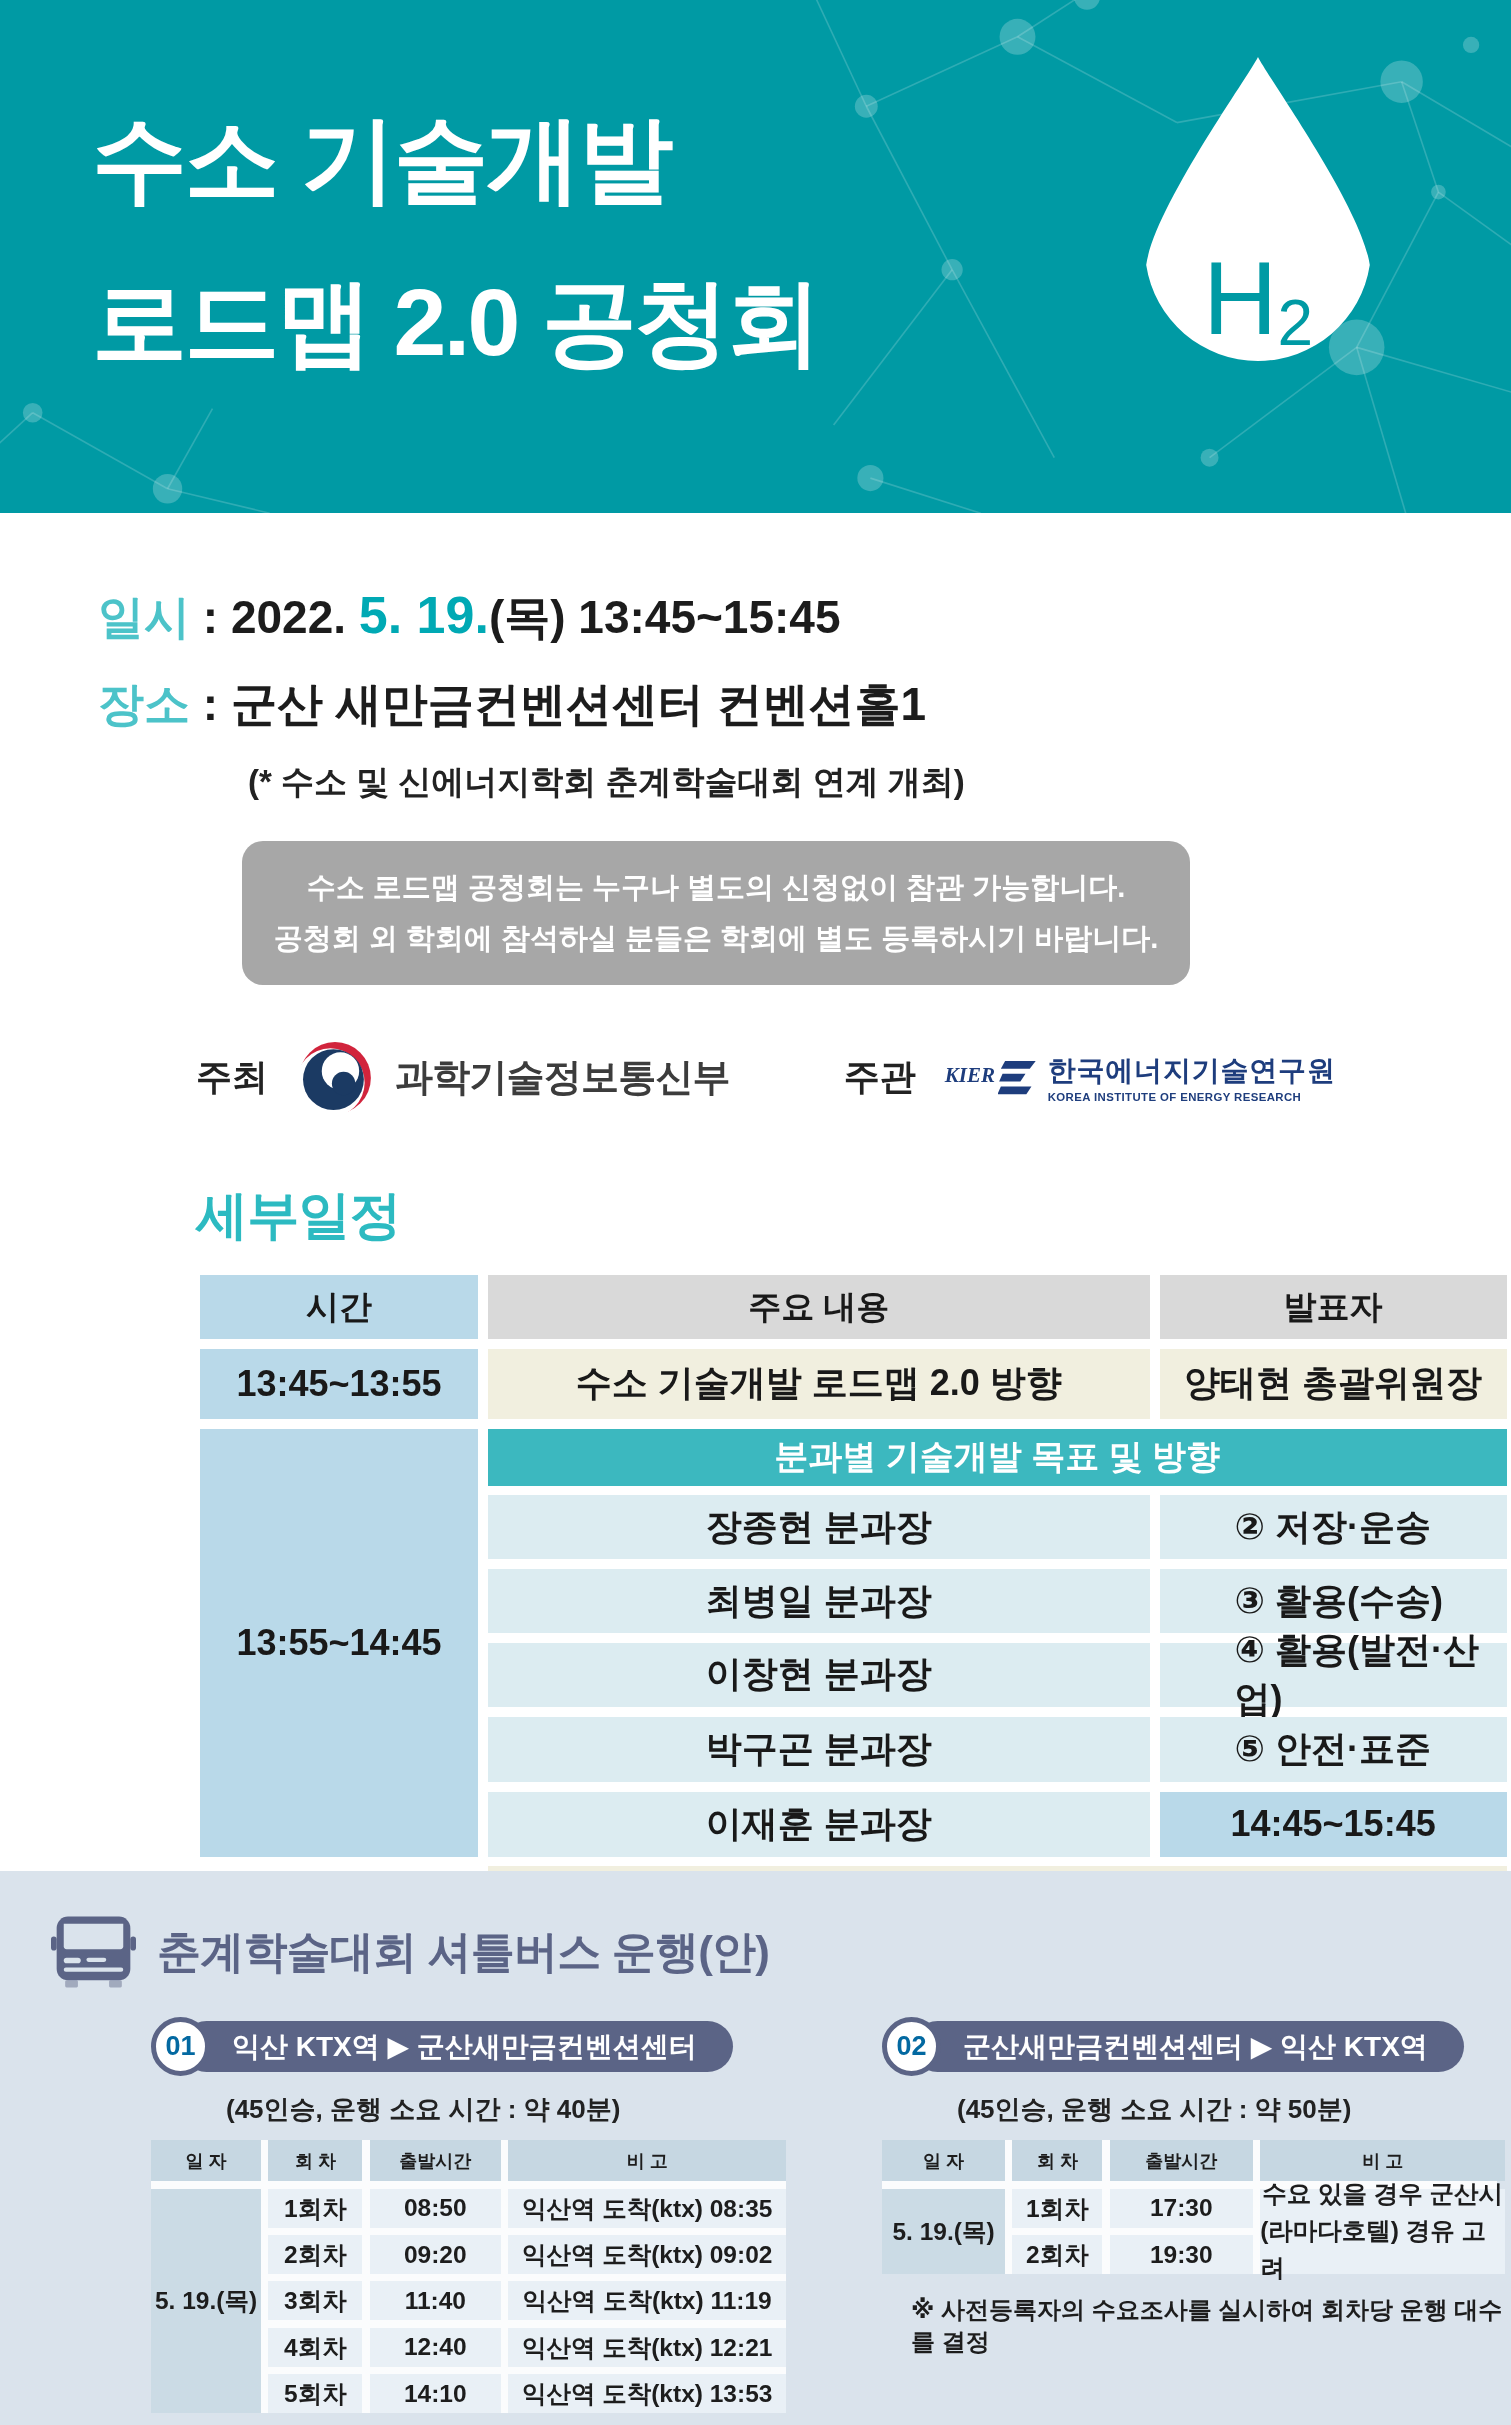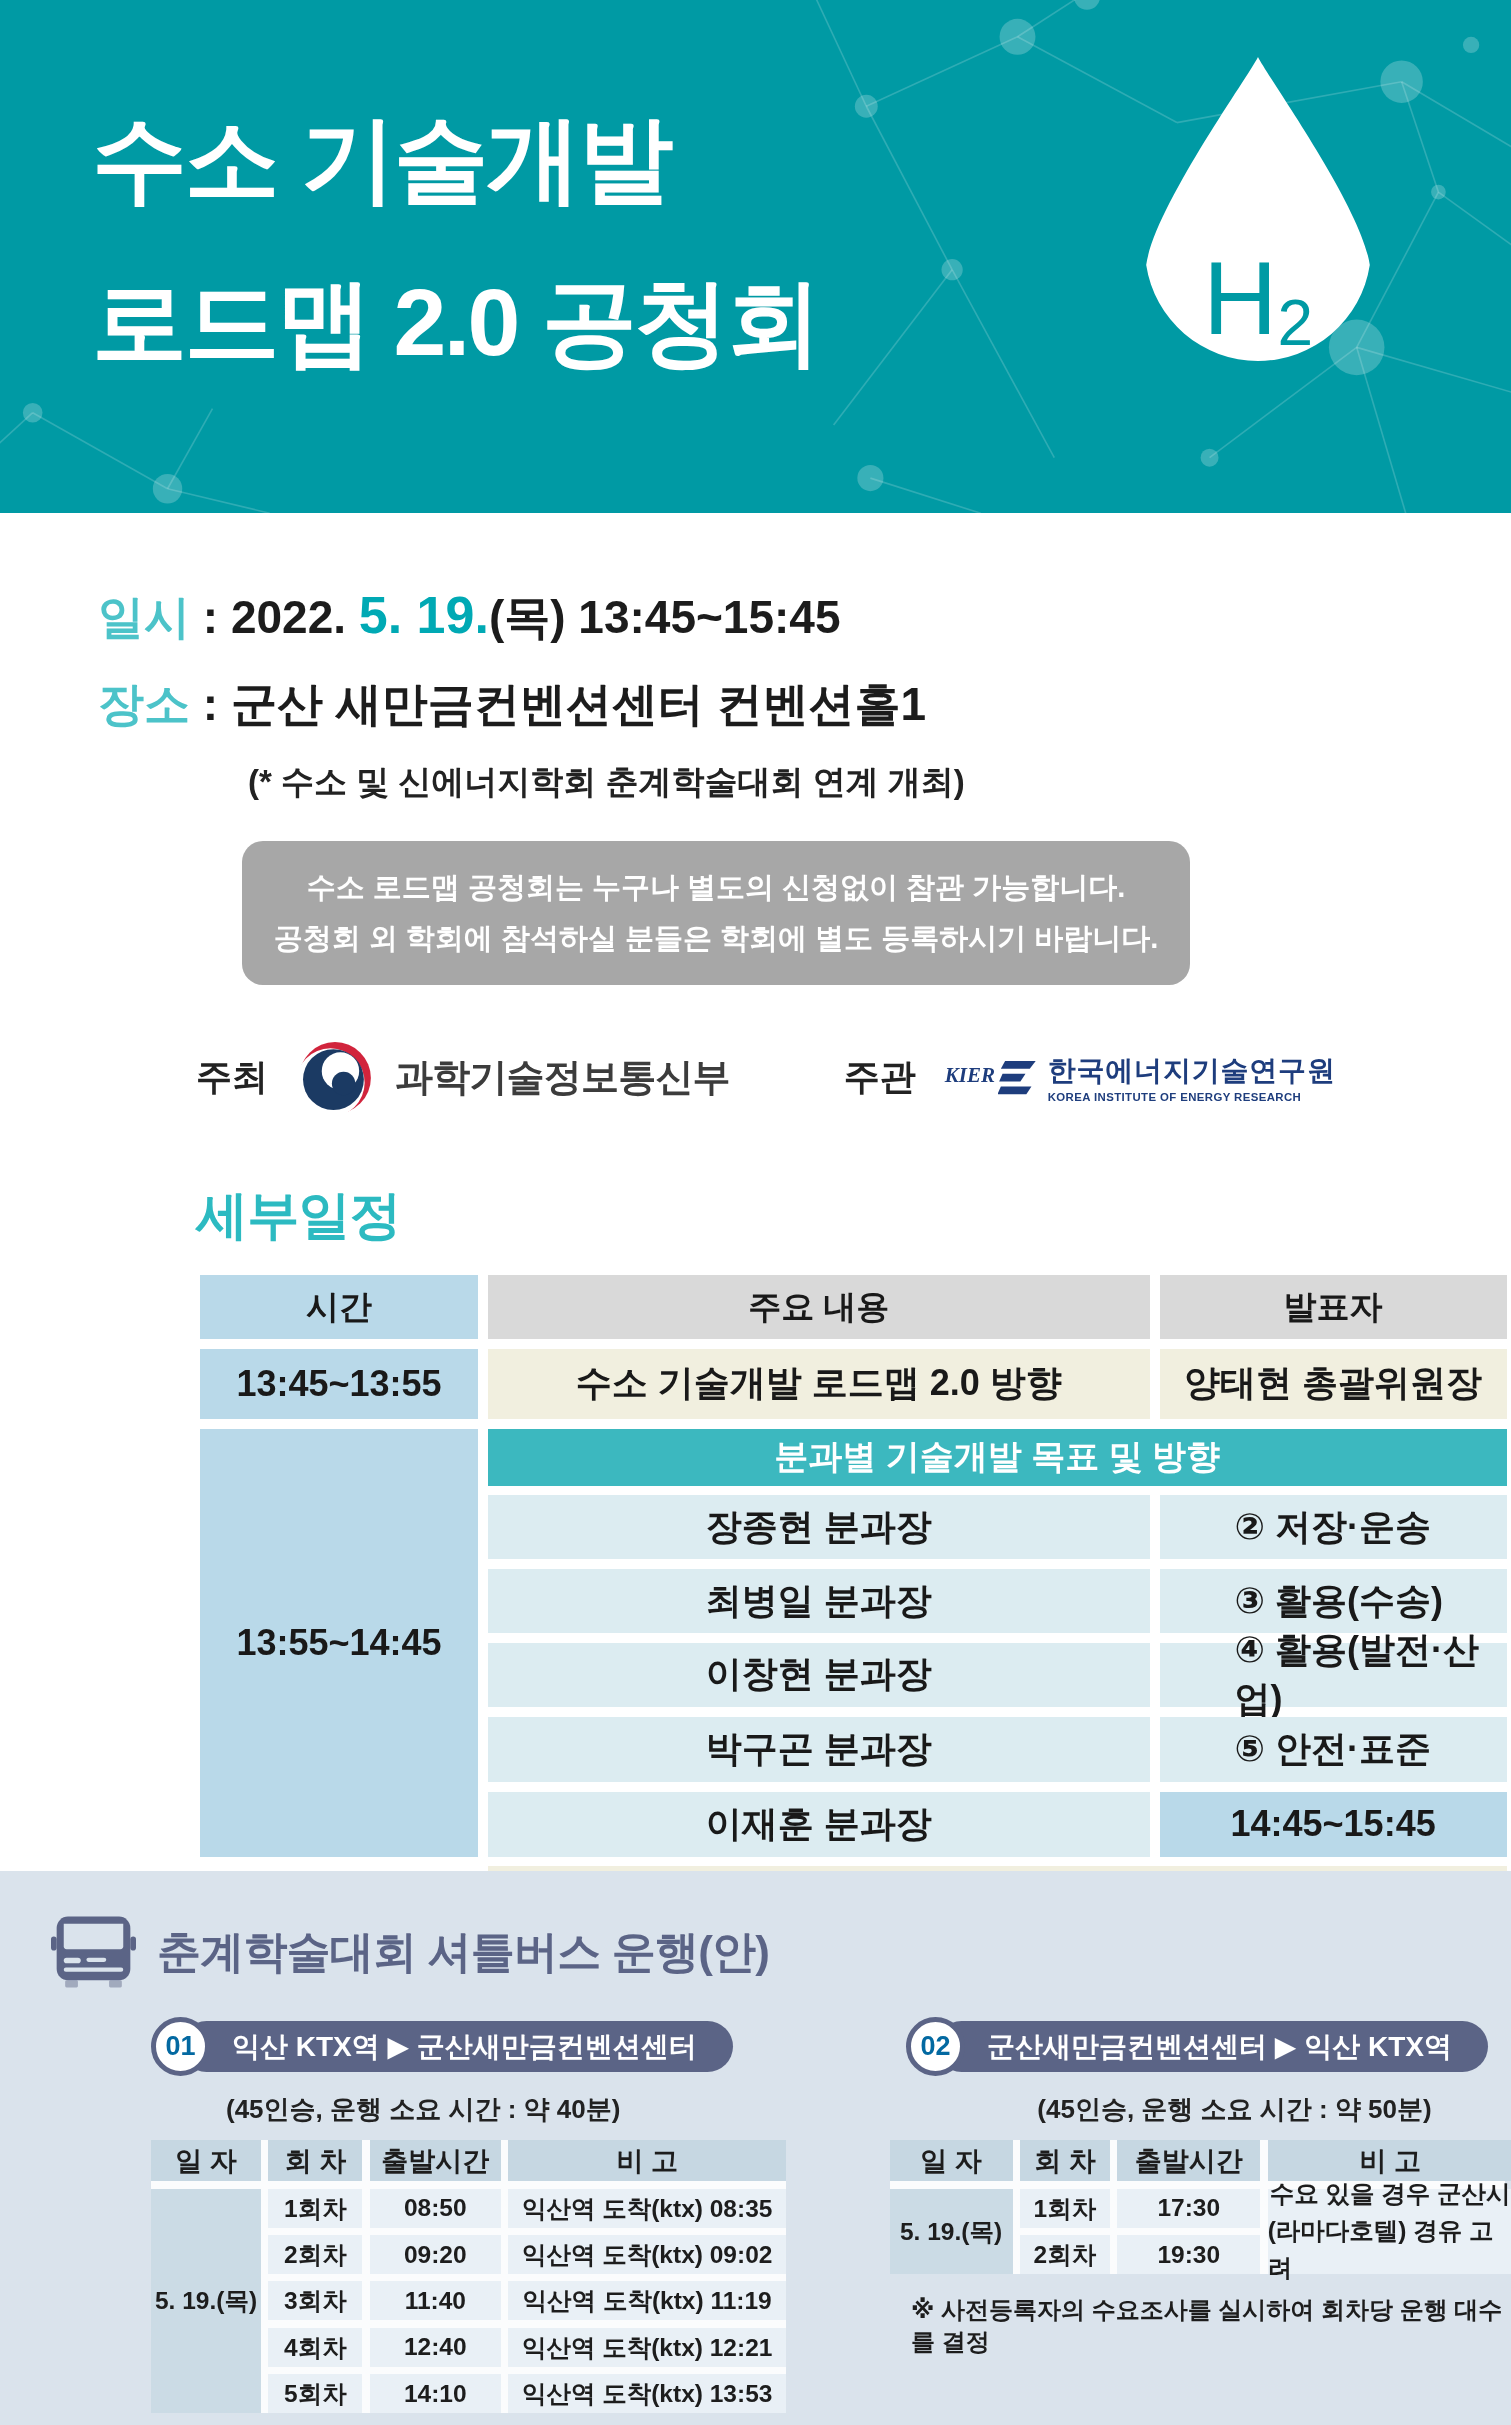--- a/index.html
+++ b/index.html
@@ -53,33 +53,33 @@
   .t-span{grid-column:1/2;grid-row:3/9;}
   .qa{grid-column:2/4;}
 
   
   .shuttle{position:relative;width:100%;height:554px;background:#dae3ec;}
   .sh-head{display:flex;align-items:center;padding:44px 0 0 51px;}
   .bus{width:85px;height:74px;}
   .sh-title{margin-left:21px;font-size:44px;font-weight:900;color:#5b6486;letter-spacing:-0.8px;}
   .sh-cols{display:flex;margin:28px 0 0 151px;}
   .sh-col{display:flex;flex-direction:column;}
-  .sh-col2{margin-left:96px;align-items:center;}
+  .sh-col2{margin-left:96px;}
   .pill-row{display:flex;align-items:center;}
   .badge{width:49px;height:49px;border-radius:50%;background:#fff;border:5.7px solid #5b6486;
          color:#0369a1;font-weight:900;font-size:27px;display:flex;align-items:center;
          justify-content:center;position:relative;z-index:2;}
   .pill{background:#5b6486;color:#fff;border-radius:29px;height:51px;display:flex;align-items:center;
         padding:0 36px 0 51px;margin-left:-29px;font-size:28px;font-weight:800;white-space:nowrap;}
   .cap{margin:16.3px 0 13px 75px;font-size:26px;font-weight:700;color:#222;}
   .sh-table{display:grid;gap:7.4px;background:#fbfcfd;}
   .t1{grid-template-columns:110px 94px 131px 278px;grid-template-rows:41px 39px 39px 39px 39px 39px;width:635px;}
   .t2{grid-template-columns:123px 90px 143px 245px;grid-template-rows:41px 39px 39px;width:615px;}
   .sc{display:flex;align-items:center;justify-content:center;font-size:24.5px;font-weight:700;color:#1d1d1d;}
-  .sc-h{background:#c6d7e2;font-size:27px;font-weight:800;}
+  .sc-h{background:#c6d7e2;font-size:18px;font-weight:800;}
   .sc-b{background:#e9f0f6;}
   .sc-d{background:#cbdbe5;}
   .d1{grid-column:1;grid-row:2/7;}
   .d2{grid-column:1;grid-row:2/4;}
   .n2{grid-column:4;grid-row:2/4;flex-direction:column;line-height:1.5;}
   .foot{margin:19.6px 0 0 29px;font-size:24px;font-weight:700;color:#1d1d1d;}
 </style>
 </head>
 <body>
 

